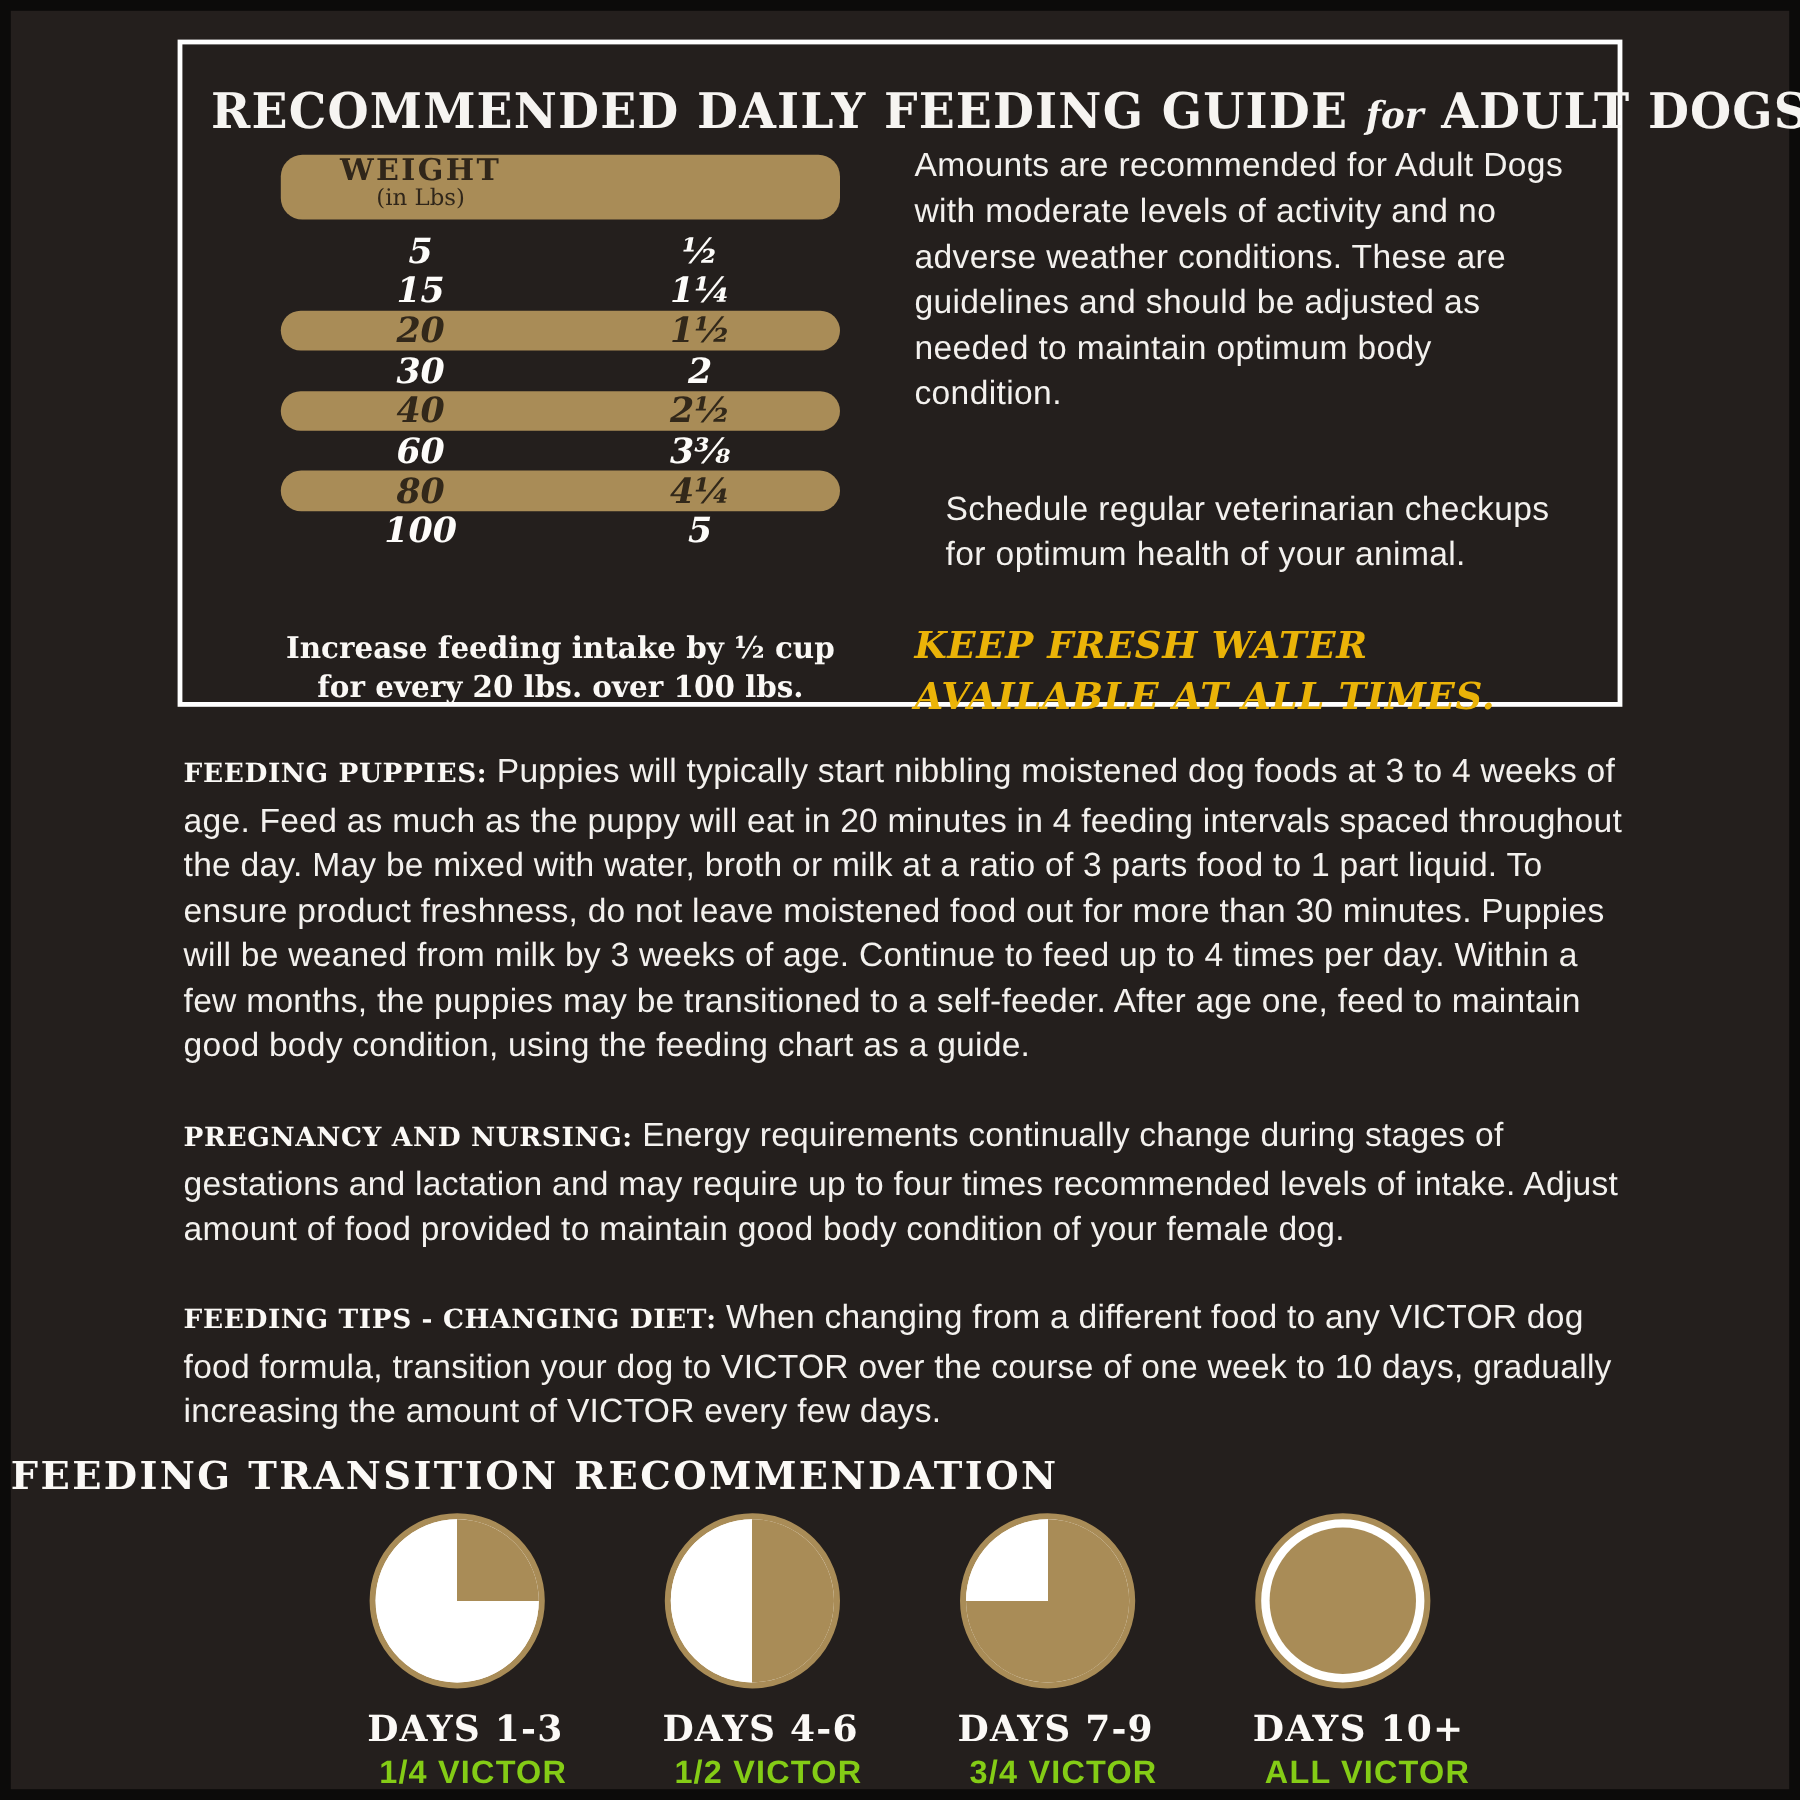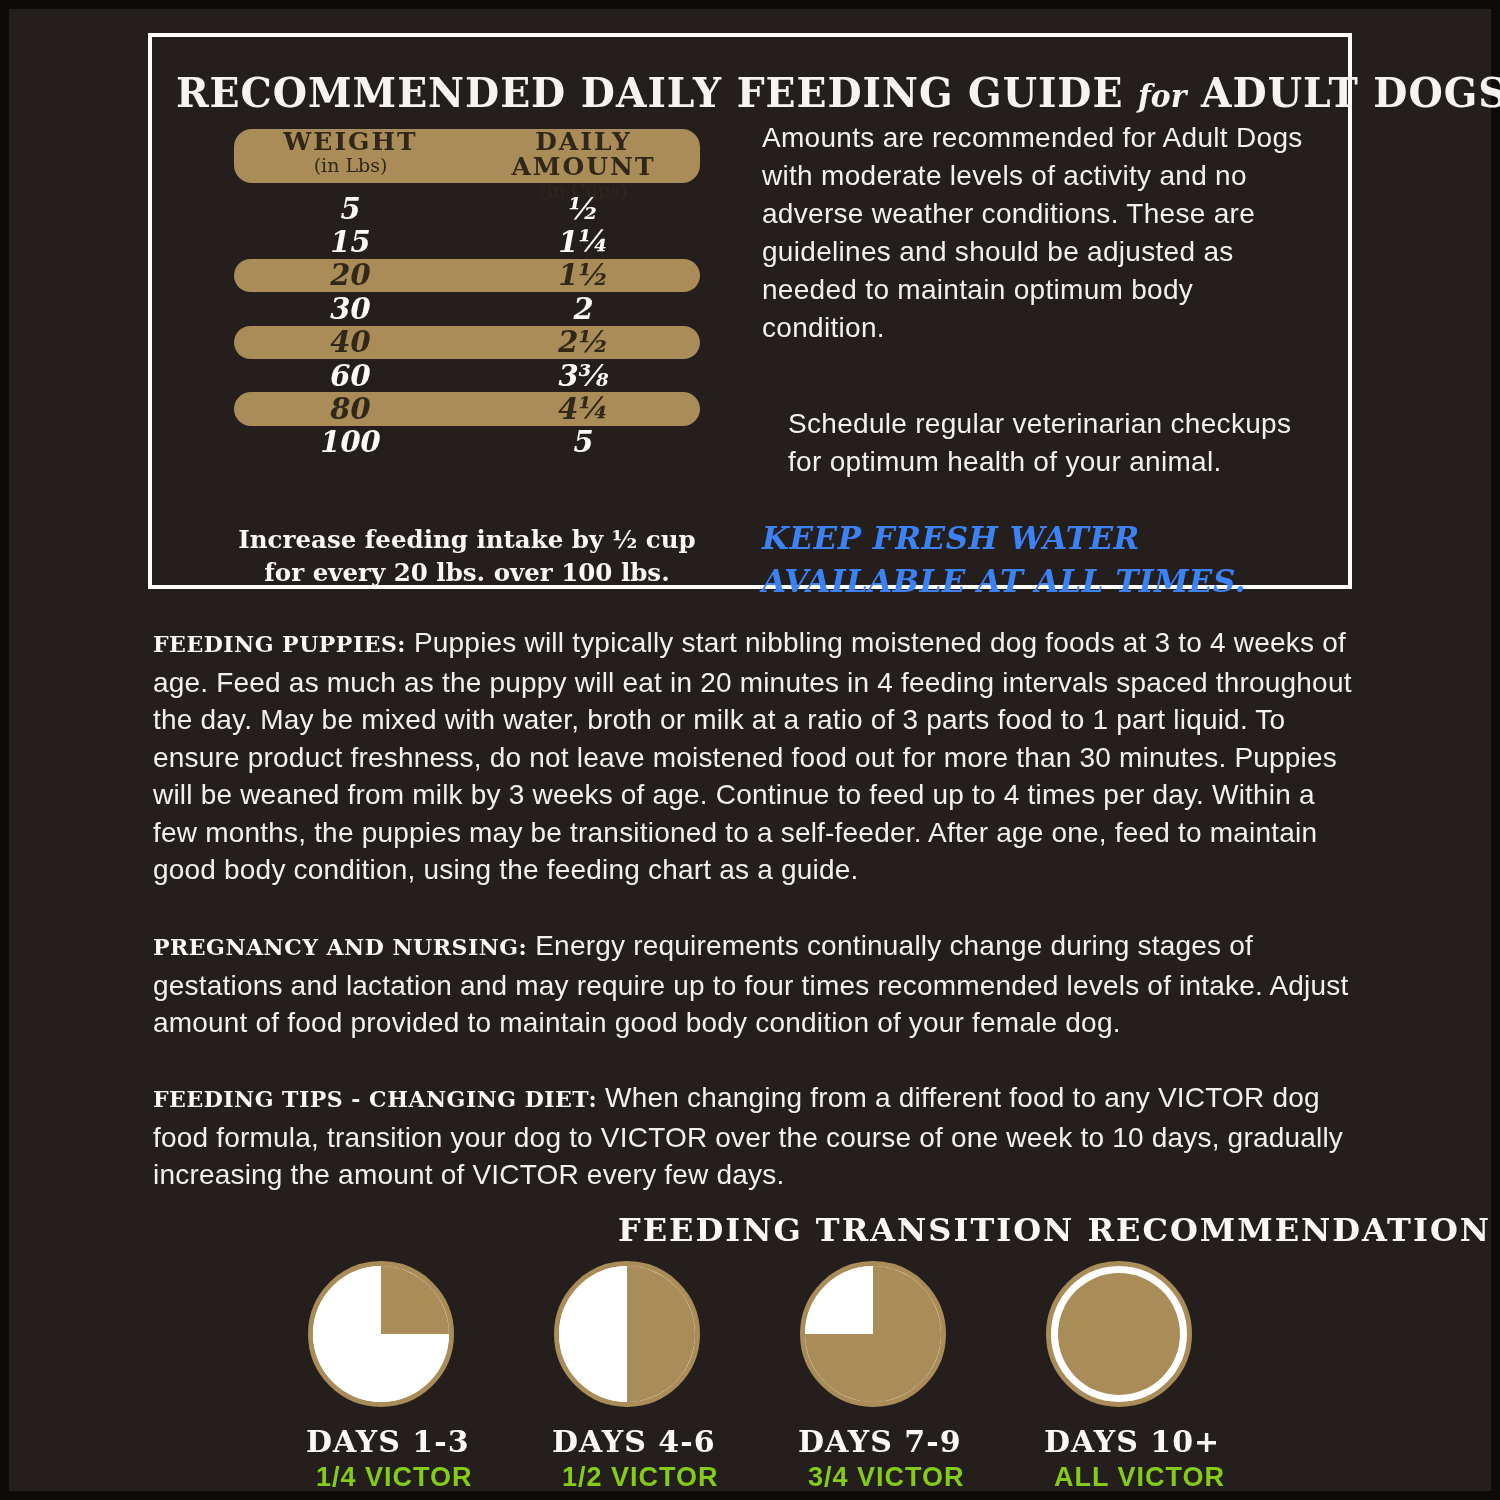--- a/index.html
+++ b/index.html
@@ -106,21 +106,21 @@
   }
   .info-p + .info-p { margin-top:58px;margin-left:26px; }
   .info-keep {
     margin-top:36px;
     font-family:"DejaVu Serif", serif;
     font-weight:bold;
     font-style:italic;
     font-size:31px;
     line-height:43px;
     letter-spacing:0.5px;
-    color:#3b82f6;
+    color:#eab308;
   }
   
   .section {
     position:absolute; left:144px;
     width:1205px;
     font-size:28px;
     line-height:37.5px;
     letter-spacing:0.2px;
     color:#f3f1ee;
   }
@@ -131,21 +131,21 @@
     font-size:22px;
     letter-spacing:0.5px;
     color:#fbf9f6;
   }
   #section-puppies   { top:615px; }
   #section-pregnancy { top:918px; }
   #section-tips      { top:1070px; }
   
   .transition-heading {
     position:absolute; left:0; right:0; top:1202px;
-    text-align:right;
+    text-align:left;
     font-family:"DejaVu Serif", serif;
     font-weight:bold;
     font-size:32px;
     letter-spacing:2px;
     color:#fbf9f6;
   }
   .pies {
     position:absolute; left:0; right:0; top:1252px;
     display:flex;
     justify-content:center;
@@ -196,24 +196,20 @@
       <span class="for-word">for</span>
       <span>ADULT DOGS</span>
     </div>
 
     <div class="feed-table">
       <div class="thead">
         <div class="hcell">
           <span class="hmain">WEIGHT</span>
           <span class="hsub">(in Lbs)</span>
         </div>
-        <div class="hcell">
-          <span class="hmain">DAILY AMOUNT</span>
-          <span class="hsub">(in Cups)</span>
-        </div>
       </div>
       <div class="trows" id="table-rows">
           <div class="trow">
             <div class="tcell">5</div>
             <div class="tcell">½</div>
           </div>
           <div class="trow">
             <div class="tcell">15</div>
             <div class="tcell">1¼</div>
           </div>

